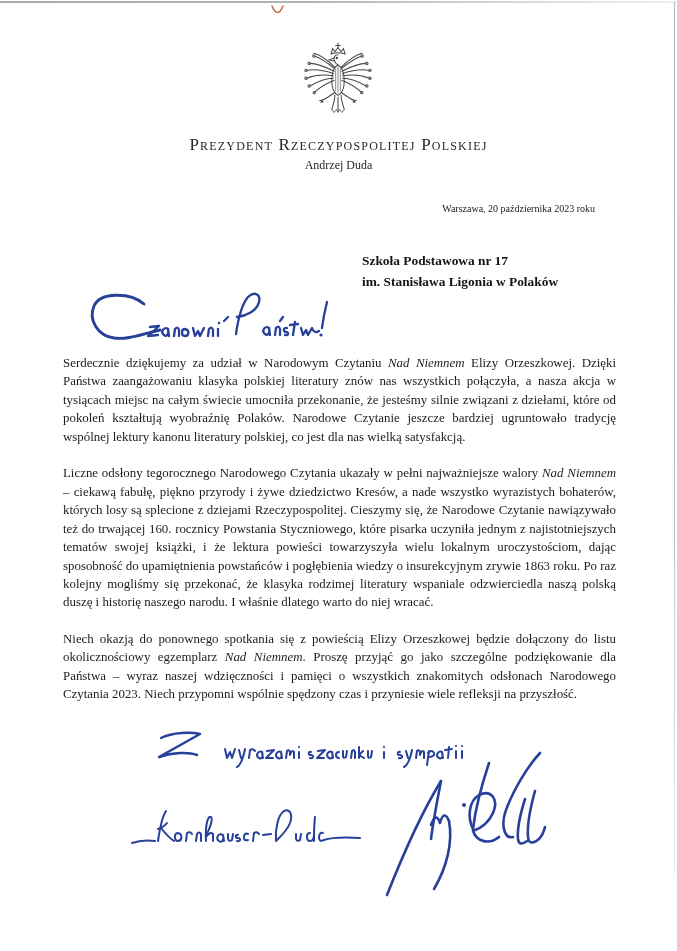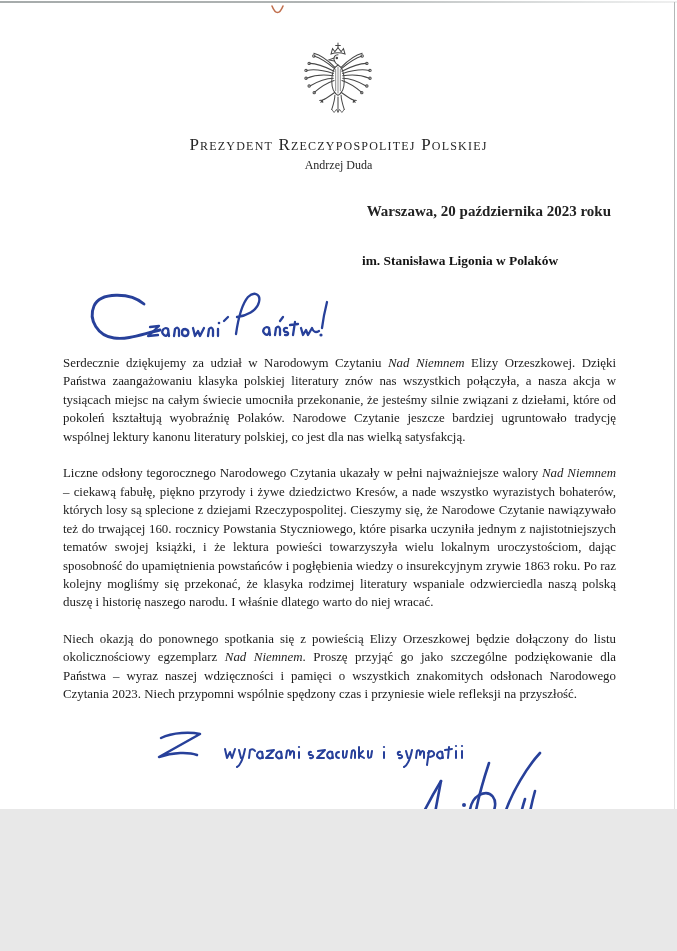--- a/index.html
+++ b/index.html
@@ -1,18 +1,18 @@
 <!DOCTYPE html>
 <html lang="pl"><head>
 <meta charset="utf-8">
 <style>
   html,body{margin:0;padding:0;background:#e8e8e8;}
   .page{
     position:relative;
-    width:677px;height:809px;
+    width:677px;height:951px;
     margin:0 auto;
     background:#ffffff;
     font-family:"Liberation Serif", serif;
     color:#1c1c1c;
     overflow:hidden;
   }
   
   .scan-top{
     position:absolute;left:0;top:1px;width:677px;height:2px;
     background:linear-gradient(to right,#a6abab 0%,#b0b4b4 45%,#c9cccc 65%,#e4e6e6 88%,#efefef 100%);
@@ -28,22 +28,22 @@
     position:absolute;left:0;top:135px;width:677px;
     text-align:center;
     font-variant:small-caps;
     font-size:17px;letter-spacing:1.2px;color:#262626;
   }
   .header-name{
     position:absolute;left:0;top:158px;width:677px;
     text-align:center;font-size:12px;color:#262626;
   }
   .dateline{
-    position:absolute;right:66px;top:203px;
-    font-size:15px;color:#222;font-weight:bold;
+    position:absolute;right:82px;top:203px;
+    font-size:10px;color:#222;
   }
   .recipient{
     position:absolute;left:362px;top:250px;
     font-size:13.4px;font-weight:bold;line-height:21px;color:#141414;
   }
   
   .hw{position:absolute;}
   .hw path{fill:none;stroke:#27409a;stroke-linecap:round;stroke-linejoin:round;}
   .hw .dot{fill:#27409a;stroke:none;}
   
@@ -103,20 +103,21 @@
       <path d="M42,87 L45,91 L48,87 L50,91 L52,87 L55,91 L58,87" stroke-width="1"></path>
     </g>
   </svg>
 
   <div class="header-title">Prezydent Rzeczypospolitej Polskiej</div>
   <div class="header-name">Andrzej Duda</div>
 
   <div class="dateline">Warszawa, 20 października 2023 roku</div>
 
   <div class="recipient">
+    <div>Szkoła Podstawowa nr 17</div>
     <div>im. Stanisława Ligonia w Polaków</div>
   </div>
 
   <svg class="hw" style="left:84px;top:290px;" width="250" height="54" viewBox="0 0 250 54" role="img" aria-label="Szanowni Państwo!">
     <g stroke-width="2.9">
       <path d="M60,14 C46,2 16,2 10,16 C4,30 14,46 30,48 C44,50 58,44 76,40"></path>
     </g>
     <g stroke-width="2.3">
       <path d="M66,37 L75,36 L64,46 L74,45"></path>
       <path d="M84,39 C80,36 76,42 80,45 C84,48 85,41 84,39 L85,46"></path>

